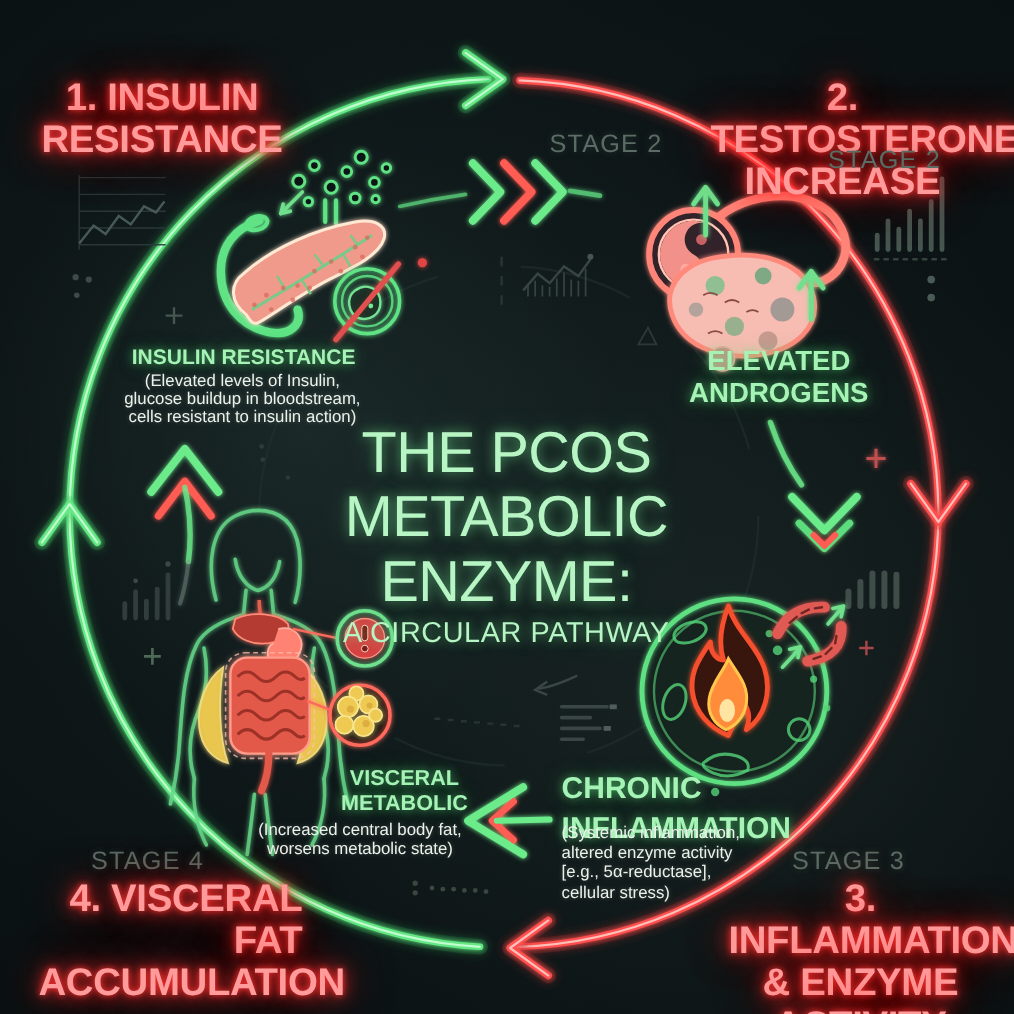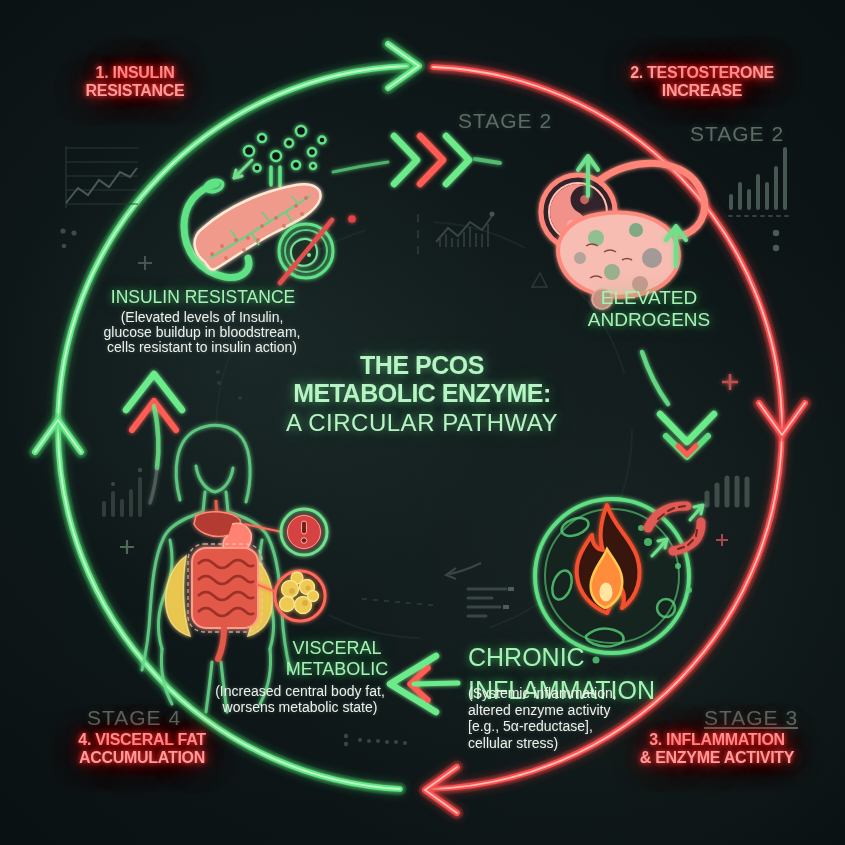--- a/index.html
+++ b/index.html
@@ -7,40 +7,40 @@
     position:relative;width:845px;height:845px;overflow:hidden;
     font-family:"Liberation Sans","DejaVu Sans",sans-serif;
     background:
       radial-gradient(circle at 30% 42%, rgba(36,54,52,.55) 0%, rgba(20,32,32,.25) 34%, rgba(0,0,0,0) 60%),
       radial-gradient(circle at 72% 66%, rgba(34,48,44,.45) 0%, rgba(0,0,0,0) 45%),
       radial-gradient(circle at 50% 50%, #121c1d 0%, #0d1517 55%, #0a1112 100%);
   }
   svg{position:absolute;left:0;top:0;}
   .txt{position:absolute;white-space:pre-line;}
   .red-title{
-    color:#ff9b9b;font-weight:bold;font-size:16px;line-height:1.1;text-align:center;
+    color:#ff9b9b;font-weight:bold;font-size:32px;line-height:1.1;text-align:center;
     letter-spacing:-0.3px;
     text-shadow:0 0 5px #ff3434,0 0 14px #ff2a2a,0 0 30px rgba(255,40,40,.6),0 0 52px rgba(255,30,30,.35);
   }
   .stage-tag{
     color:#5a6c63;font-size:21px;letter-spacing:1px;text-align:center;font-weight:400;
     text-shadow:0 0 6px rgba(90,110,100,.35);
   }
   .green-label{
-    color:#a6f3b6;font-weight:normal;text-align:center;
+    color:#a6f3b6;font-weight:bold;text-align:center;
     text-shadow:0 0 7px rgba(90,235,125,.6),0 0 18px rgba(90,235,125,.35);
   }
   .desc{
     color:#edf1ec;font-size:14px;line-height:1.07;text-align:center;
     text-shadow:0 0 4px rgba(215,255,225,.25);
   }
   .ct{color:#b7f5c5;text-align:center;
       text-shadow:0 0 9px rgba(120,245,155,.5),0 0 24px rgba(120,245,155,.28);}
   .ct-light{font-size:26px;letter-spacing:.5px;}
-  .ct-bold{font-size:25px;font-weight:bold;letter-spacing:-0.5px;line-height:1.12;}
+  .ct-bold{font-size:48px;font-weight:normal;letter-spacing:-0.5px;line-height:1.12;}
   .left-align{text-align:left;}
 </style>
 </head>
 <body>
 
 <div id="stage">
 
 <svg width="845" height="845" viewBox="0 0 845 845">
   <defs>
     <filter id="glow4" x="-120%" y="-120%" width="340%" height="340%">
@@ -399,21 +399,21 @@
 <div class="txt stage-tag" style="left:455px;top:109px;width:100px;">STAGE 2</div>
 
 <div class="txt stage-tag" style="left:687px;top:122px;width:100px;">STAGE 2</div>
 
 <div class="txt green-label" style="left:93px;top:287px;width:220px;font-size:17.5px;">INSULIN RESISTANCE</div>
 
 <div class="txt desc" style="left:87px;top:310px;width:230px;">(Elevated levels of Insulin,
 glucose buildup in bloodstream,
 cells resistant to insulin action)</div>
 
-<div class="txt green-label" style="left:539px;top:287px;width:220px;font-size:19px;">ELEVATED ANDROGENS</div>
+<div class="txt green-label" style="left:539px;top:287px;width:220px;font-size:23px;">ELEVATED ANDROGENS</div>
 
 
 <div style="position:absolute;left:212px;top:351px;width:420px;">
   <div class="ct ct-bold">THE PCOS</div>
   <div class="ct ct-bold">METABOLIC ENZYME:</div>
   <div class="ct ct-light" style="font-size:24px;margin-top:2px;">A CIRCULAR PATHWAY</div>
 </div>
 
 <div class="txt green-label" style="left:257px;top:638px;width:160px;font-size:18px;line-height:1.18;">VISCERAL
 METABOLIC</div>
@@ -422,23 +422,23 @@
 worsens metabolic state)</div>
 
 <div class="txt green-label left-align" style="left:468px;top:641px;width:175px;font-size:25px;line-height:1.33;">CHRONIC
 INFLAMMATION</div>
 
 <div class="txt desc left-align" style="left:468px;top:685px;width:175px;font-size:14px;line-height:1.18;">(Systemic inflammation,
 altered enzyme activity
 [e.g., 5α-reductase],
 cellular stress)</div>
 
-<div class="txt stage-tag" style="left:701px;top:706px;width:100px;text-decoration:underline;">STAGE 3</div>
+<div class="txt stage-tag" style="left:657px;top:706px;width:100px;">STAGE 3</div>
 
 <div class="txt red-title" style="left:607px;top:731px;width:220px;">3. INFLAMMATION
 &amp; ENZYME ACTIVITY</div>
 
-<div class="txt stage-tag" style="left:73px;top:706px;width:100px;margin-left:11px;">STAGE 4</div>
-
-<div class="txt red-title" style="left:32px;top:731px;width:220px;">4. VISCERAL FAT
+<div class="txt stage-tag" style="left:73px;top:706px;width:100px;">STAGE 4</div>
+
+<div class="txt red-title" style="left:32px;top:731px;width:220px;text-align:right;">4. VISCERAL FAT
 ACCUMULATION</div>
 
 </div>
 
 </body></html>

